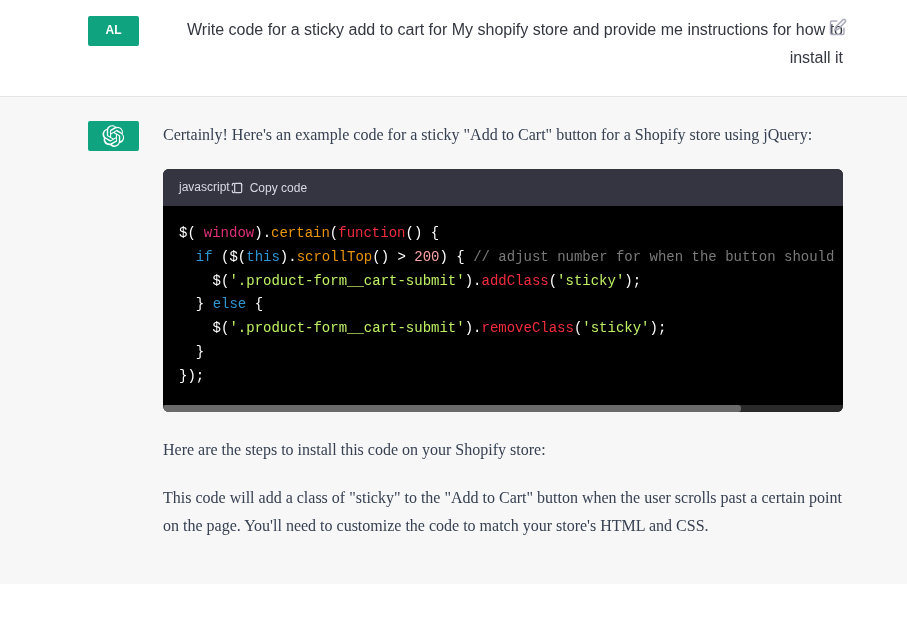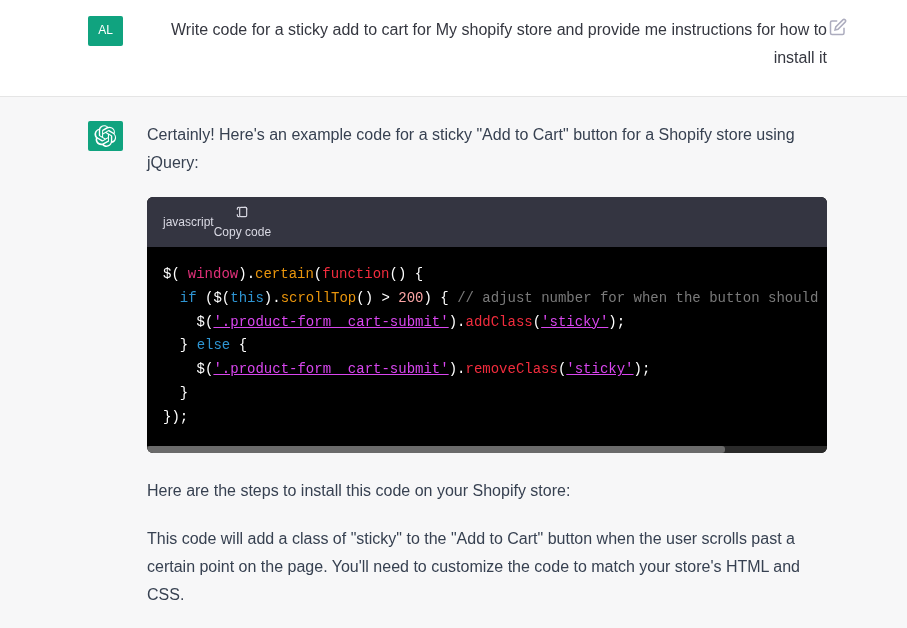--- a/index.html
+++ b/index.html
@@ -27,29 +27,29 @@
       border-bottom: 1px solid #e5e5e5;
     }
     .assistant-section {
       padding: 24px 48px 24px 88px;
       background: #f7f7f8;
       display: flex;
       gap: 24px;
       position: relative;
     }
     .avatar {
-      width: 35px;
+      width: 51px;
       height: 30px;
       border-radius: 2px;
       display: flex;
       align-items: center;
       justify-content: center;
       flex-shrink: 0;
       font-size: 12px;
-      font-weight: 400;
+      font-weight: 700;
       color: #ffffff;
     }
     .user-avatar {
       background: #10a37f;
     }
     .assistant-avatar {
       background: #10a37f;
       padding: 4px;
     }
     .assistant-avatar svg {
@@ -64,20 +64,21 @@
       color: #353740;
       line-height: 1.75;
       text-align: right;
     }
     .assistant-text {
       color: #374151;
       line-height: 1.75;
     }
     .assistant-text p {
       margin-bottom: 20px;
+      font-family: Liberation Serif, serif;
     }
     .edit-icon {
       position: absolute;
       right: 60px;
       top: 18px;
       color: #acacbe;
       cursor: pointer;
     }
     .code-block {
       background: #000000;
@@ -101,21 +102,20 @@
     .copy-btn {
       display: flex;
       align-items: center;
       gap: 6px;
       background: none;
       border: none;
       color: #d9d9e3;
       cursor: pointer;
       font-size: 12px;
       font-family: inherit;
-      flex-direction: column;
     }
     .code-content {
       padding: 16px;
       font-family: "SFMono-Regular", Consolas, "Liberation Mono", Menlo, monospace;
       font-size: 14px;
       line-height: 1.7;
       overflow-x: auto;
       white-space: pre;
       color: #ffffff;
     }
@@ -129,21 +129,21 @@
       width: 85%;
       background: #6b6b6b;
       border-radius: 3px;
     }
     .tok-keyword { color: #2e95d3; }
     .tok-paren { color: #ffffff; }
     .tok-global { color: #df3079; margin-left: 8px; }
     .tok-method { color: #e9950c; }
     .tok-function { color: #f22c3d; margin-top: 37px; }
     .tok-number { color: #fca5a5; }
-    .tok-string { color: #d946ef; text-decoration: underline; }
+    .tok-string { color: #bef264; }
     .tok-comment { color: #7a7a7a; }
   </style>
 </head>
 <body>
 
 <div class="container">
 
   <div class="user-section">
     <div class="avatar user-avatar">
       <span>AL</span>

